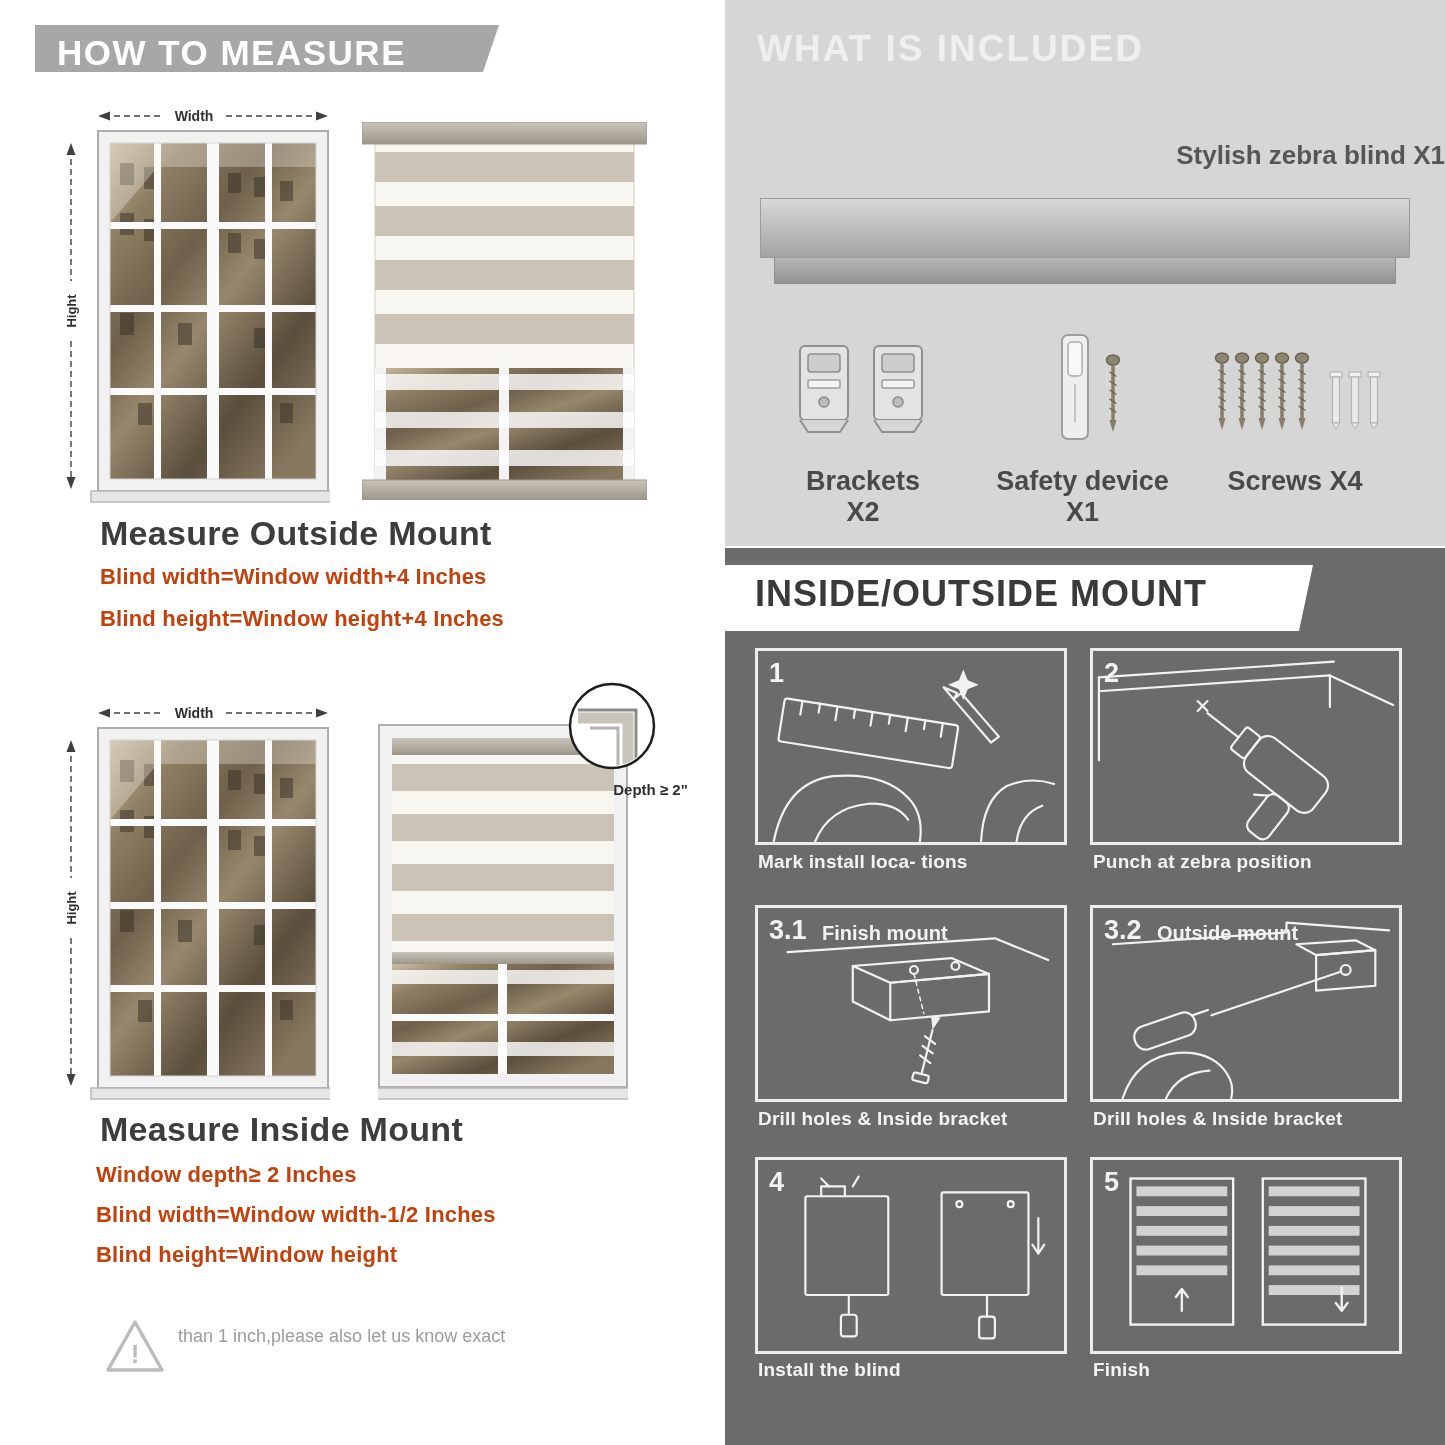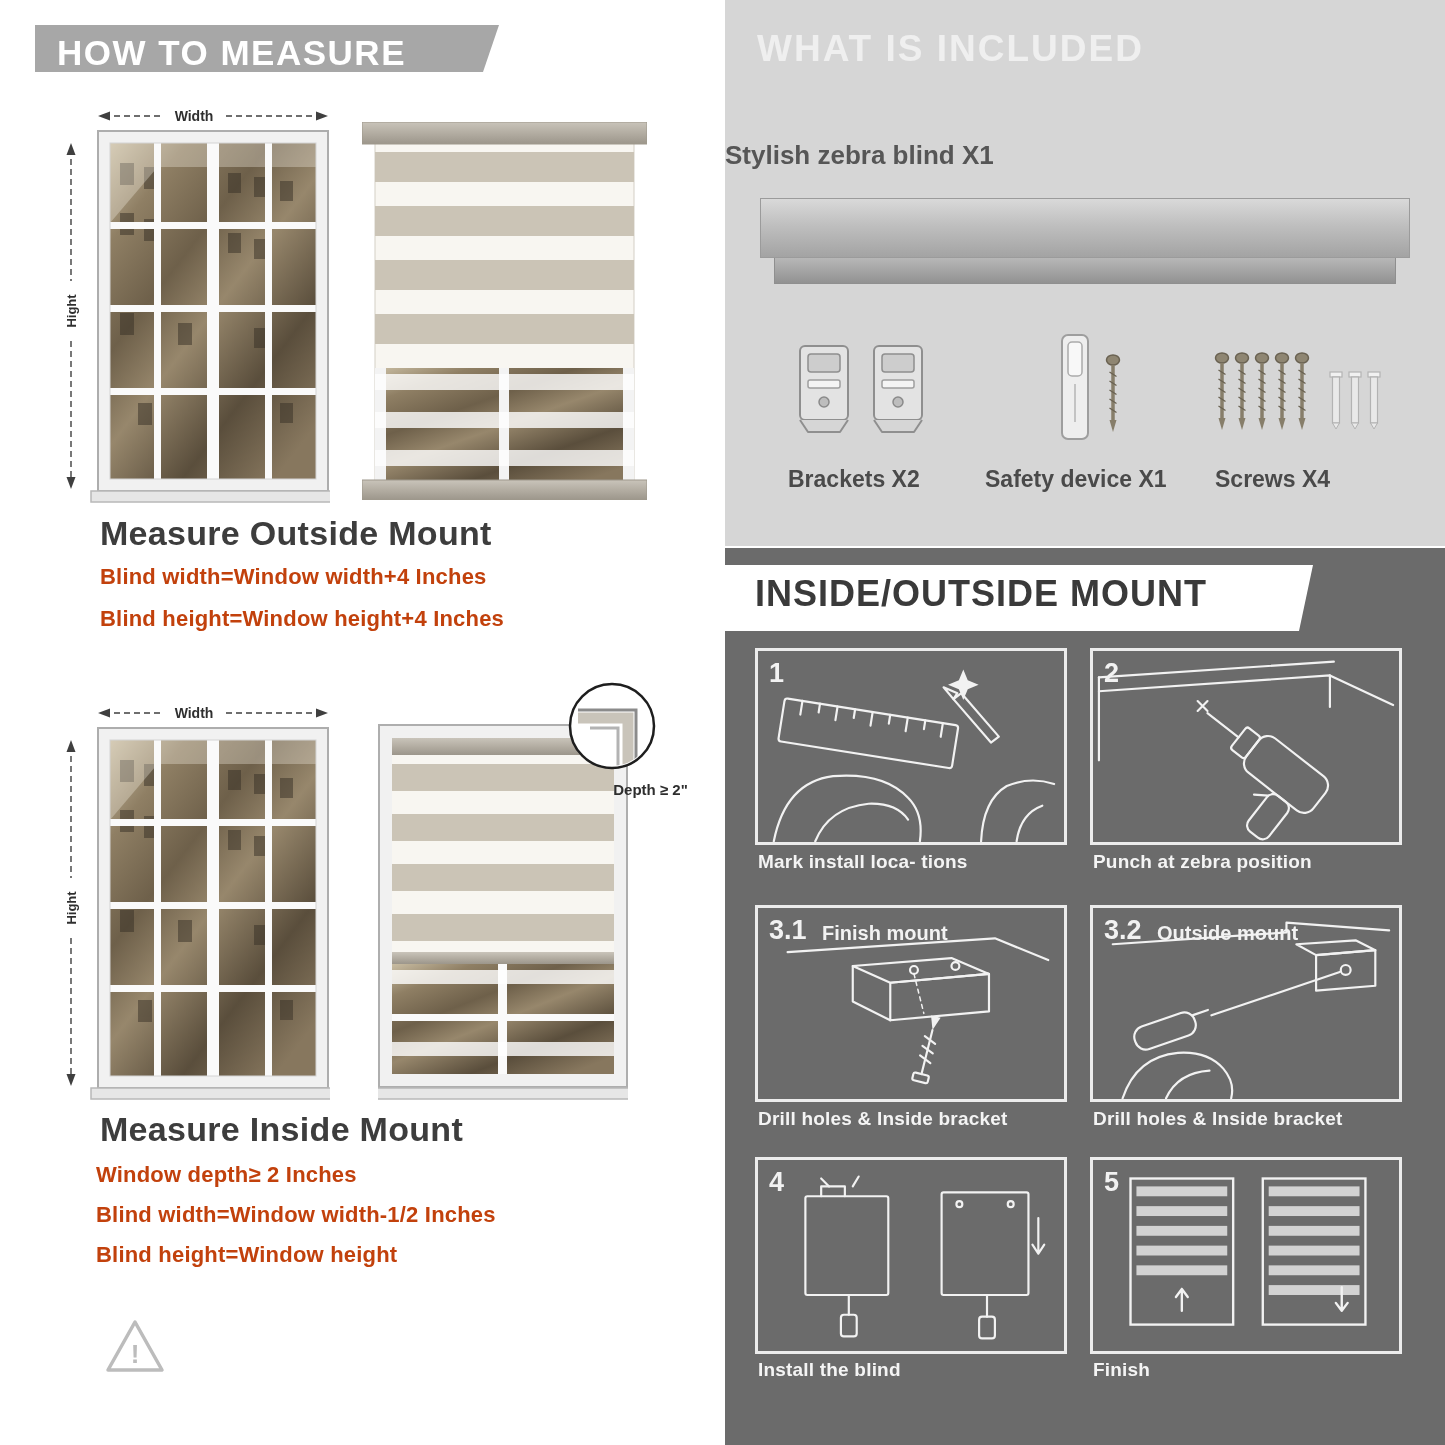--- a/index.html
+++ b/index.html
@@ -17,28 +17,28 @@
   .spec{position:absolute;font-size:22px;font-weight:bold;color:#c2410c;letter-spacing:.2px}
   .warn-text{position:absolute;left:178px;top:1324px;width:480px;
     font-size:18px;line-height:25px;color:#9c9c9c}
   .depth-label{position:absolute;left:588px;top:781px;width:125px;text-align:center;
     font-size:15px;font-weight:bold;color:#2e2e2e}
 
   
   .included{position:absolute;left:725px;top:0;width:720px;height:546px;background:#d6d6d6}
   .wii-header{position:absolute;left:757px;top:28px;font-size:37px;font-weight:bold;
     color:#efefef;letter-spacing:2px}
-  .blind-label{position:absolute;left:725px;top:140px;width:720px;text-align:left;
+  .blind-label{position:absolute;left:725px;top:140px;width:720px;text-align:right;
     font-size:26px;font-weight:bold;color:#565656}
   .headrail{position:absolute;left:760px;top:198px;width:650px}
   .hr-top{height:60px;background:linear-gradient(180deg,#d9d9d9 0%,#bfbfbf 45%,#a3a3a3 100%);
     border:1px solid #9b9b9b}
   .hr-bot{margin:0 14px;height:26px;border:1px solid #8f8f8f;border-top:none;
     background:linear-gradient(180deg,#b7b7b7,#929292)}
-  .item-label{position:absolute;top:466px;font-size:23px;font-weight:bold;color:#4a4a4a;text-align:left}
+  .item-label{position:absolute;top:466px;font-size:27px;font-weight:bold;color:#4a4a4a;text-align:center}
 
   
   .mount{position:absolute;left:725px;top:548px;width:720px;height:897px;background:#6b6b6b}
   .mount-banner{position:absolute;left:725px;top:565px;width:588px;height:66px;background:#fff;
     color:#3a3a3a;font-size:36px;font-weight:bold;line-height:57px;padding-left:30px;
     letter-spacing:1px;clip-path:polygon(0 0,100% 0,calc(100% - 14px) 100%,0 100%)}
   .panel{position:absolute;width:312px;height:197px;border:3px solid #ececec}
   .panel .num{position:absolute;left:11px;top:7px;font-size:27px;font-weight:bold;color:#f2f2f2}
   .panel .ptitle{position:absolute;left:64px;top:14px;font-size:20px;font-weight:bold;color:#f2f2f2}
   .panel svg.illus{position:absolute;left:0;top:0;width:100%;height:100%}
@@ -252,20 +252,21 @@
 <div class="sec-title" style="left:100px;top:1110px">Measure Inside Mount</div>
 <div class="spec" style="left:96px;top:1162px">Window depth≥ 2 Inches</div>
 <div class="spec" style="left:96px;top:1202px">Blind width=Window width-1/2 Inches</div>
 <div class="spec" style="left:96px;top:1242px">Blind height=Window height</div>
 
 <svg class="abs" style="left:103px;top:1316px" width="64" height="62" viewBox="0 0 64 62">
   <path d="M32 6 L59 54 H5 Z" fill="none" stroke="#bcbcbc" stroke-width="3.5" stroke-linejoin="round"></path>
   <text x="32" y="47" text-anchor="middle" font-size="26" font-weight="bold" fill="#bcbcbc">!</text>
 </svg>
 <div class="warn-text">
+  <div>than 1 inch,please also let us know exact</div>
 </div>
 
 <div class="included"></div>
 <div class="wii-header">WHAT IS INCLUDED</div>
 <div class="blind-label">Stylish zebra blind X1</div>
 
 <div class="headrail">
   <div class="hr-top"></div>
   <div class="hr-bot"></div>
 </div>

